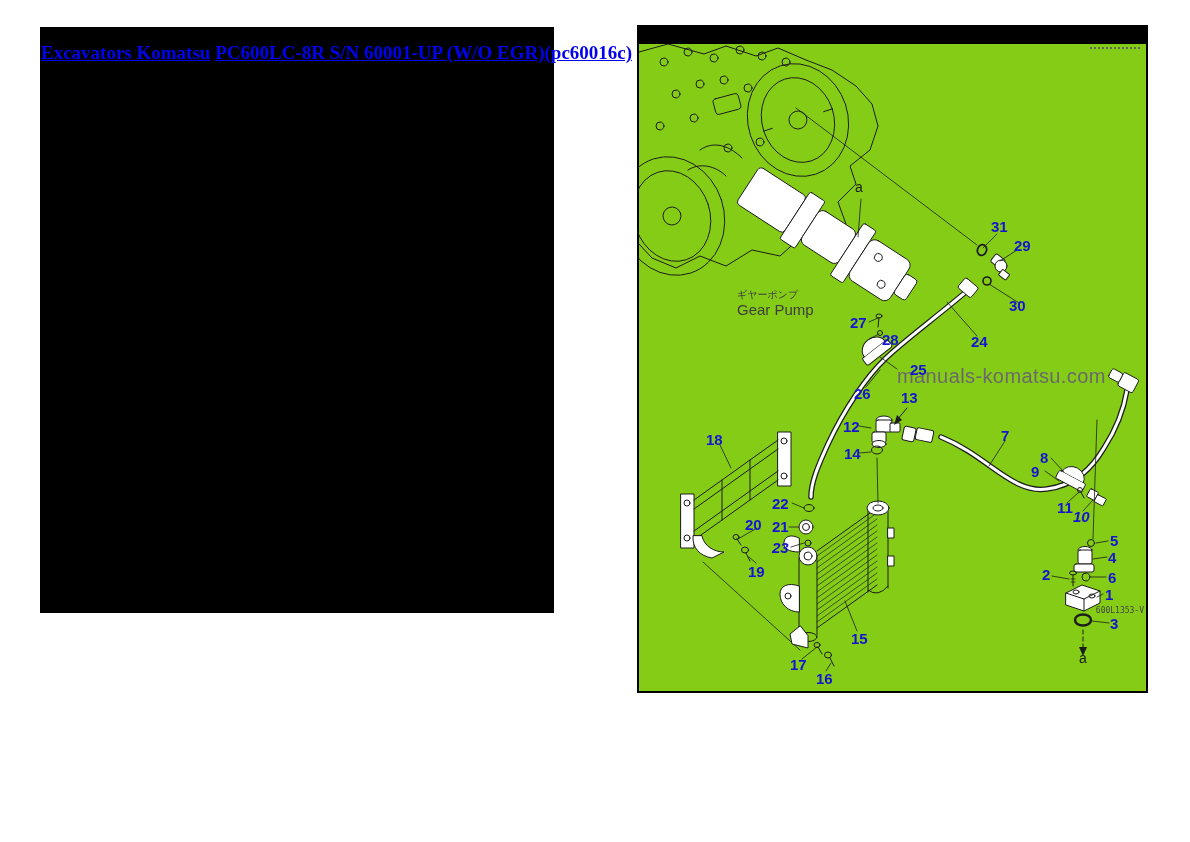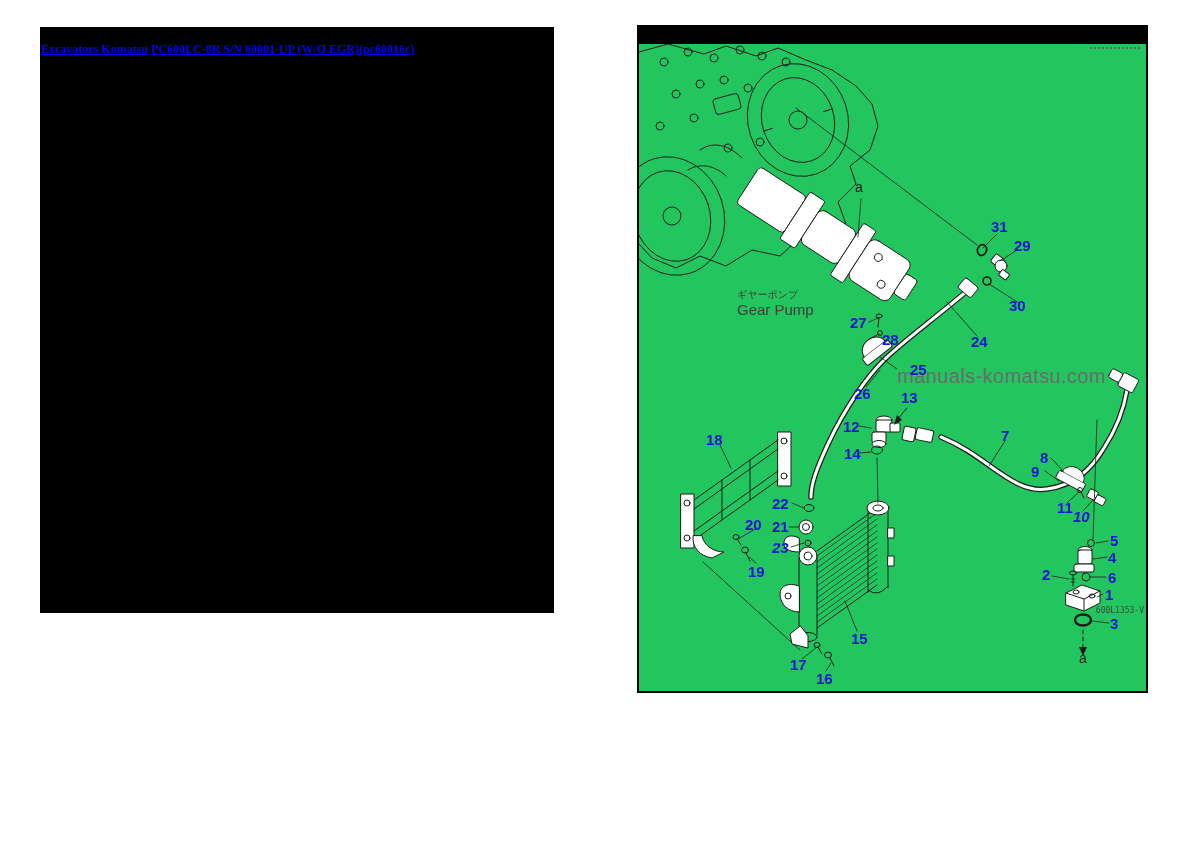--- a/index.html
+++ b/index.html
@@ -7,26 +7,26 @@
     width:1190px; height:842px; position:relative; background:#ffffff;
     font-family:"Liberation Sans", sans-serif; overflow:hidden;
     --callout-color:#1414d2;
   }
   .left-panel {
     position:absolute; left:40px; top:27px; width:514px; height:586px;
     background:#000;
   }
   .header-link {
     position:absolute; left:41px; top:42px; white-space:nowrap;
-    font-family:"Liberation Serif", serif; font-weight:bold; font-size:12px;
+    font-family:"Liberation Serif", serif; font-weight:bold; font-size:19px;
   }
   .header-link a { text-decoration:underline; cursor:pointer; }
   .frame {
     position:absolute; left:637px; top:25px; width:511px; height:668px;
-    border:2px solid #000; box-sizing:border-box; background:#22c55e;
+    border:2px solid #000; box-sizing:border-box; background:#84cc16;
   }
   .frame-topbar {
     position:absolute; left:0; top:0; width:100%; height:17px; background:#000;
   }
   .fine-mark {
     position:absolute; right:6px; top:20px; width:50px; height:0;
     border-top:2px dotted #666;
   }
   .drawing-no {
     position:absolute; right:2px; bottom:76px; font-size:8px; color:#444;

